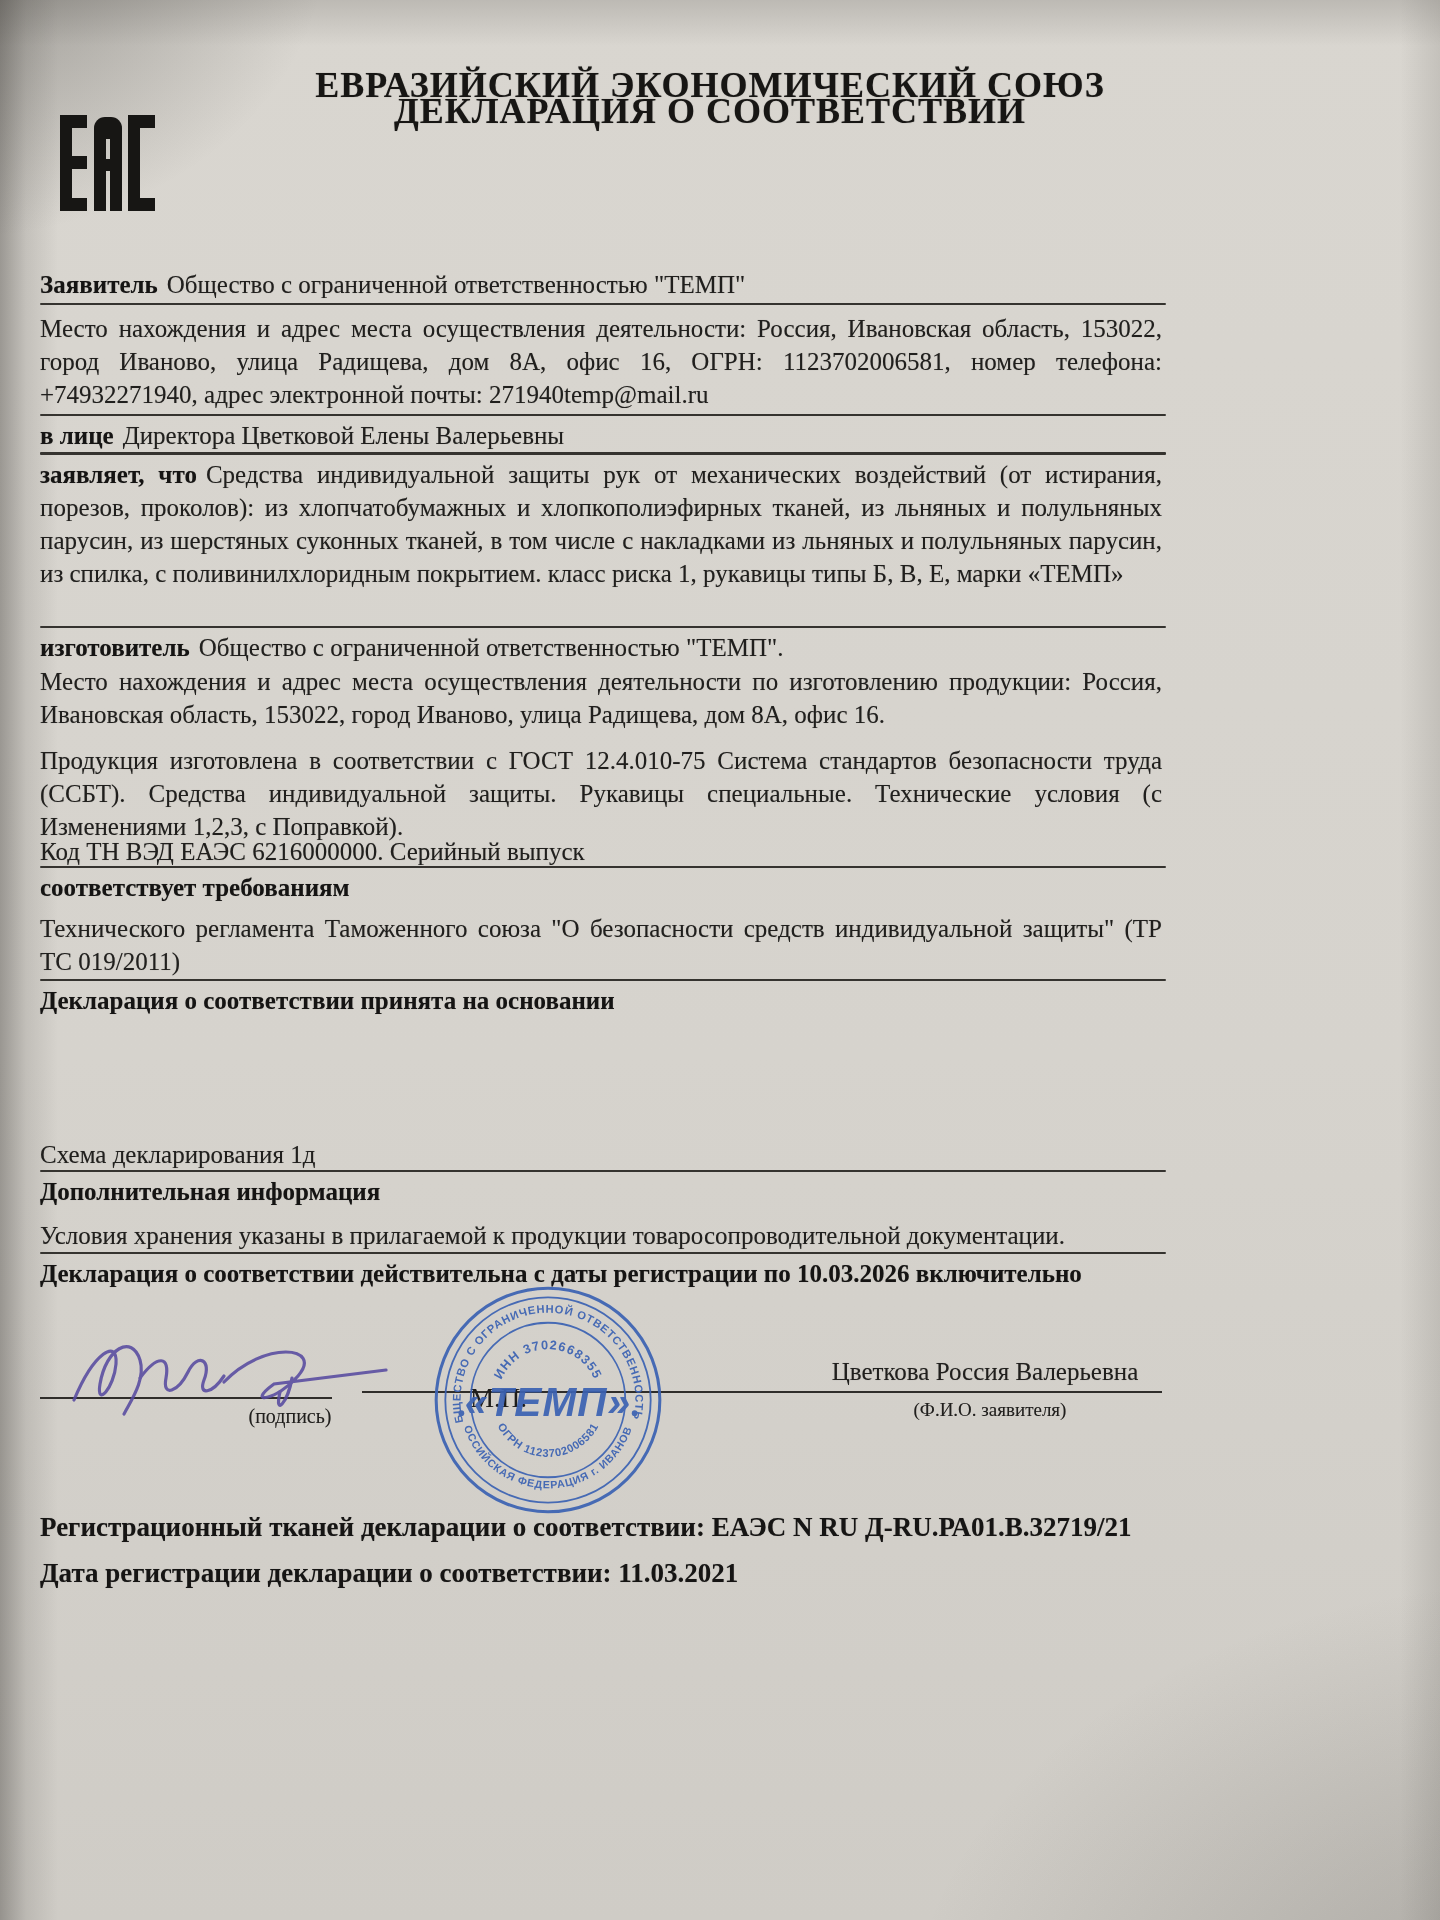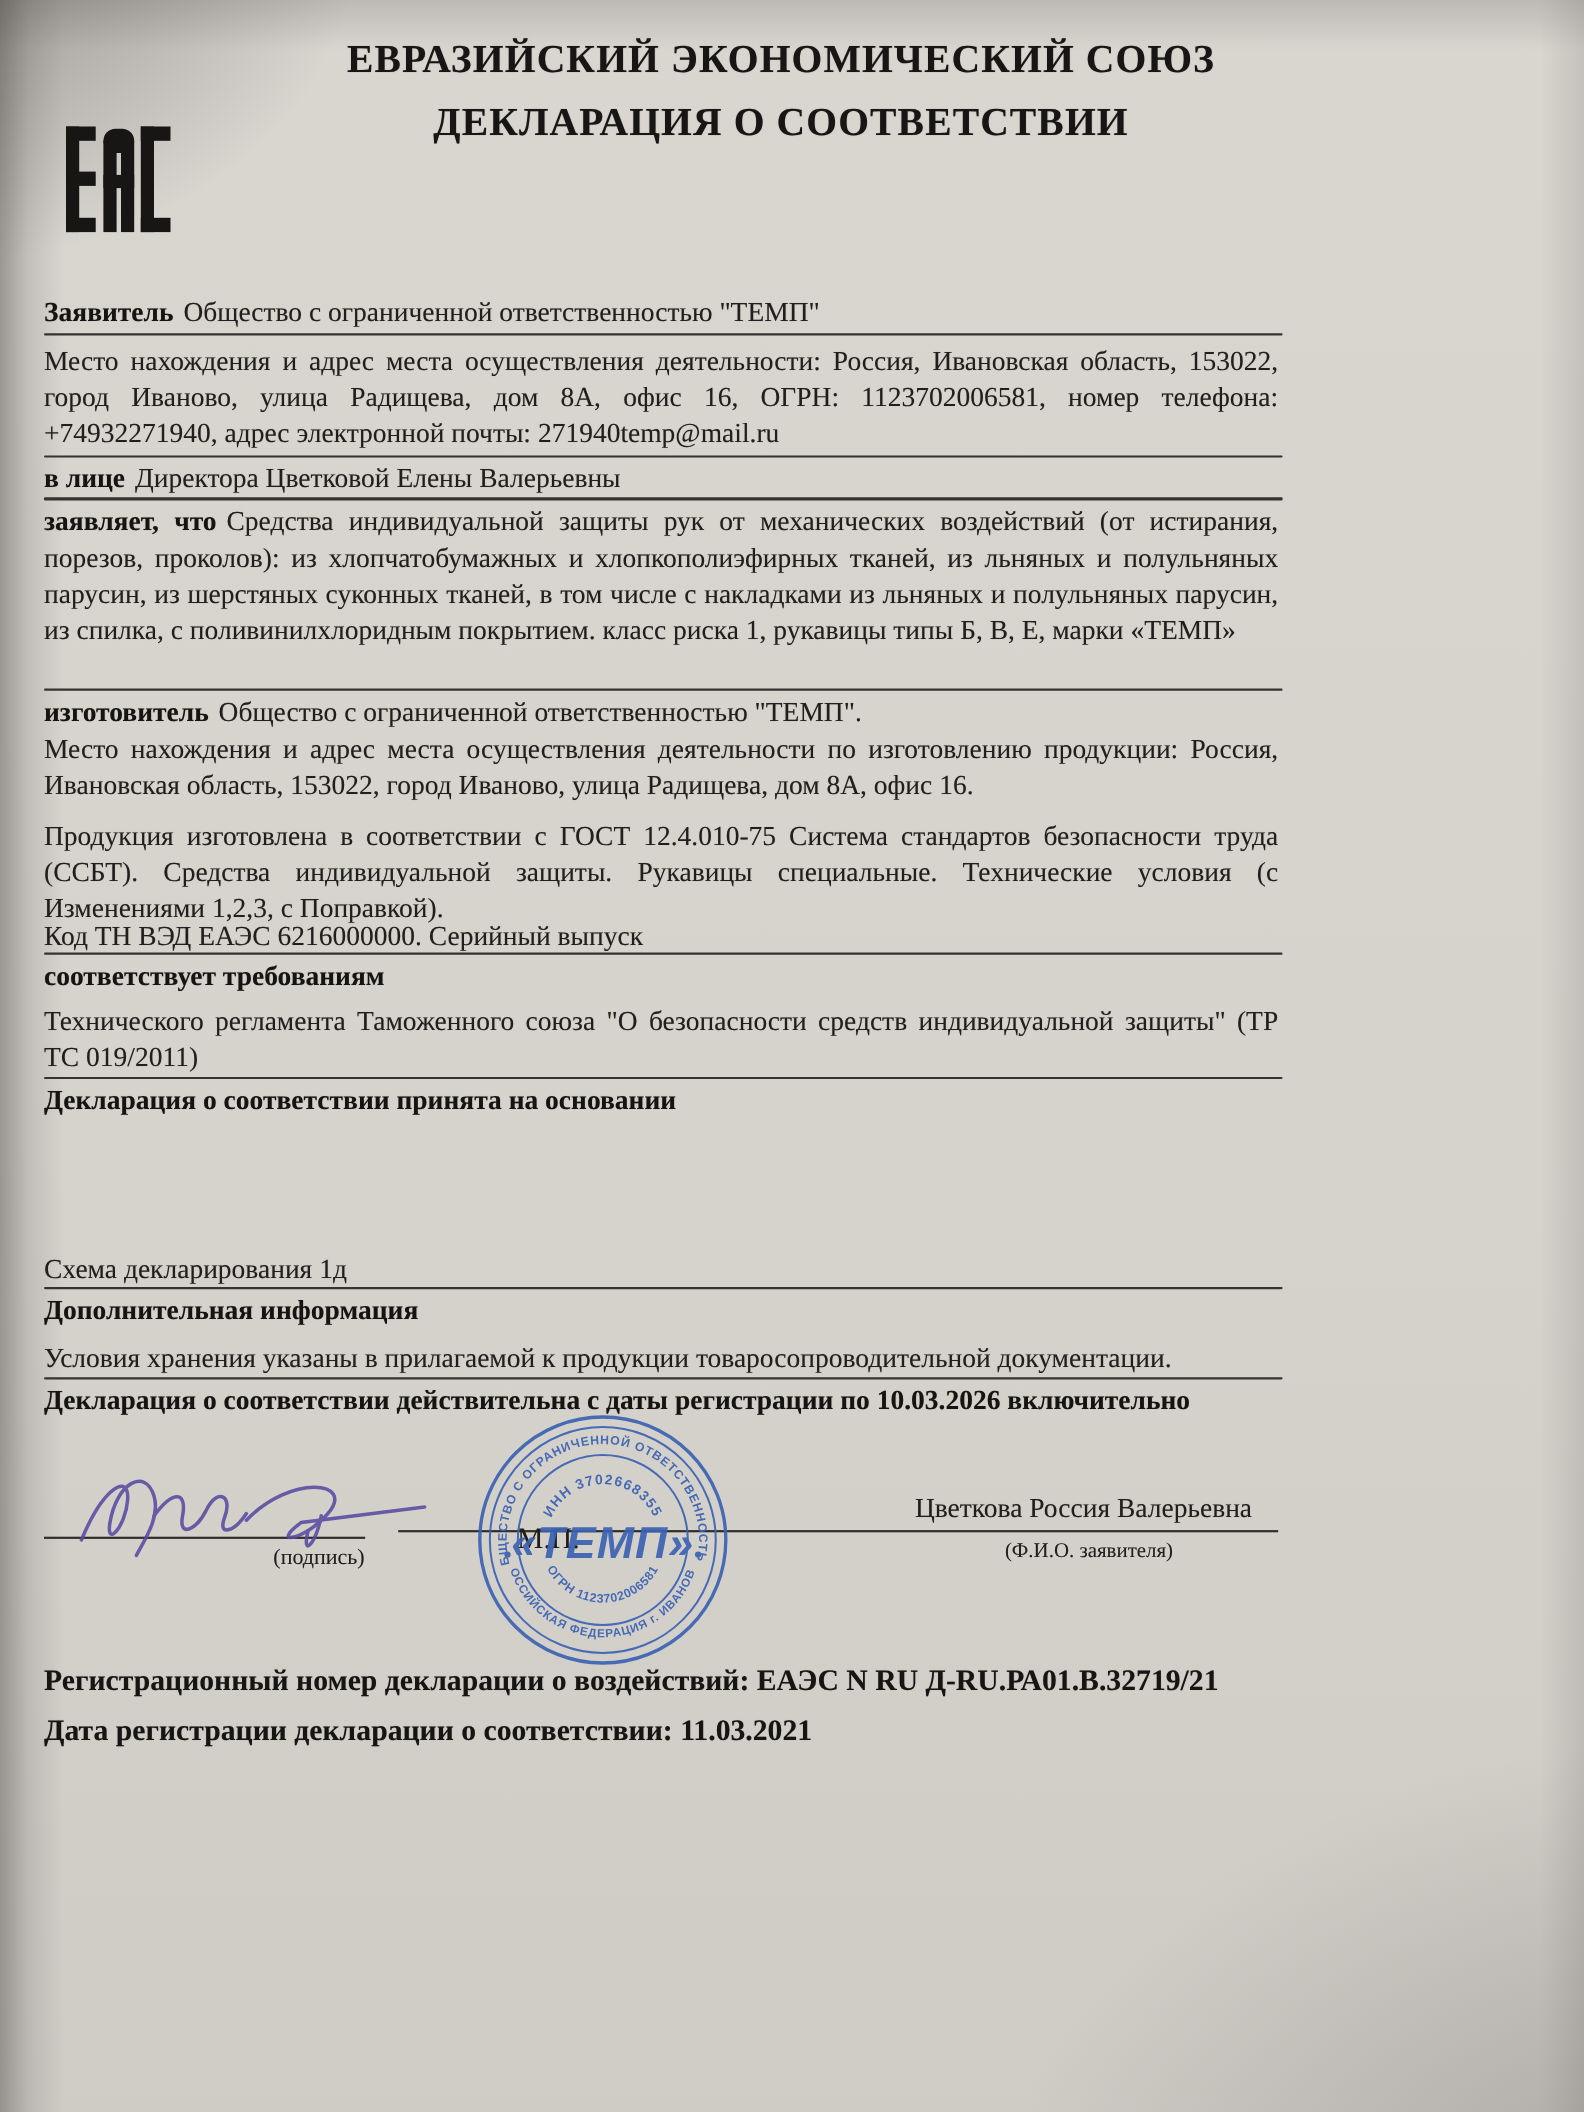--- a/index.html
+++ b/index.html
@@ -36,21 +36,21 @@
   .eac{position:absolute;left:60px;top:114px;}
   .stamp{position:absolute;left:426px;top:1278px;opacity:.92;}
   .signature{position:absolute;left:66px;top:1320px;}
   .mp{position:absolute;left:470px;top:1356px;font-size:27px;font-weight:normal;color:#1d1c1a;}
 </style>
 </head>
 <body>
 
 <div class="page">
 
-  <h1 class="abs title" style="top:32px">ЕВРАЗИЙСКИЙ ЭКОНОМИЧЕСКИЙ СОЮЗ</h1>
+  <h1 class="abs title" style="top:64px">ЕВРАЗИЙСКИЙ ЭКОНОМИЧЕСКИЙ СОЮЗ</h1>
   <h1 class="abs title" style="top:90px">ДЕКЛАРАЦИЯ О СООТВЕТСТВИИ</h1>
 
   <div class="eac">
     <svg width="96" height="98" viewBox="0 0 96 98" aria-hidden="true">
       <g fill="#171614">
         <rect x="0" y="1" width="12" height="96"></rect>
           <rect x="0" y="1" width="27" height="13"></rect>
         <rect x="0" y="42" width="27" height="13"></rect>
           <rect x="0" y="84" width="27" height="13"></rect>
         <rect x="34" y="3" width="28" height="22" rx="11"></rect>
@@ -142,16 +142,16 @@
           <textPath href="#sp-inn" startOffset="50%" text-anchor="middle">ИНН 3702668355</textPath>
         </text>
         <text font-family="Liberation Sans, sans-serif" font-size="11" font-weight="bold" letter-spacing="0.6">
           <textPath href="#sp-ogrn" startOffset="50%" text-anchor="middle">ОГРН 1123702006581</textPath>
         </text>
         <text x="120" y="136" text-anchor="middle" font-family="Liberation Sans, sans-serif" font-size="40" font-weight="bold" font-style="italic" letter-spacing="1">«ТЕМП»</text>
       </g>
     </svg>
   </div>
 
-  <p class="abs regline" style="top:1510px"><span>Регистрационный номер декларации о воздействий:</span> <span>ЕАЭС N RU Д-RU.РА01.В.32719/21</span></p>
+  <p class="abs regline" style="top:1510px"><span>Регистрационный тканей декларации о соответствии:</span> <span>ЕАЭС N RU Д-RU.РА01.В.32719/21</span></p>
   <p class="abs regline" style="top:1556px"><span>Дата регистрации декларации о соответствии:</span> <span>11.03.2021</span></p>
 
 </div>
 
 </body></html>

